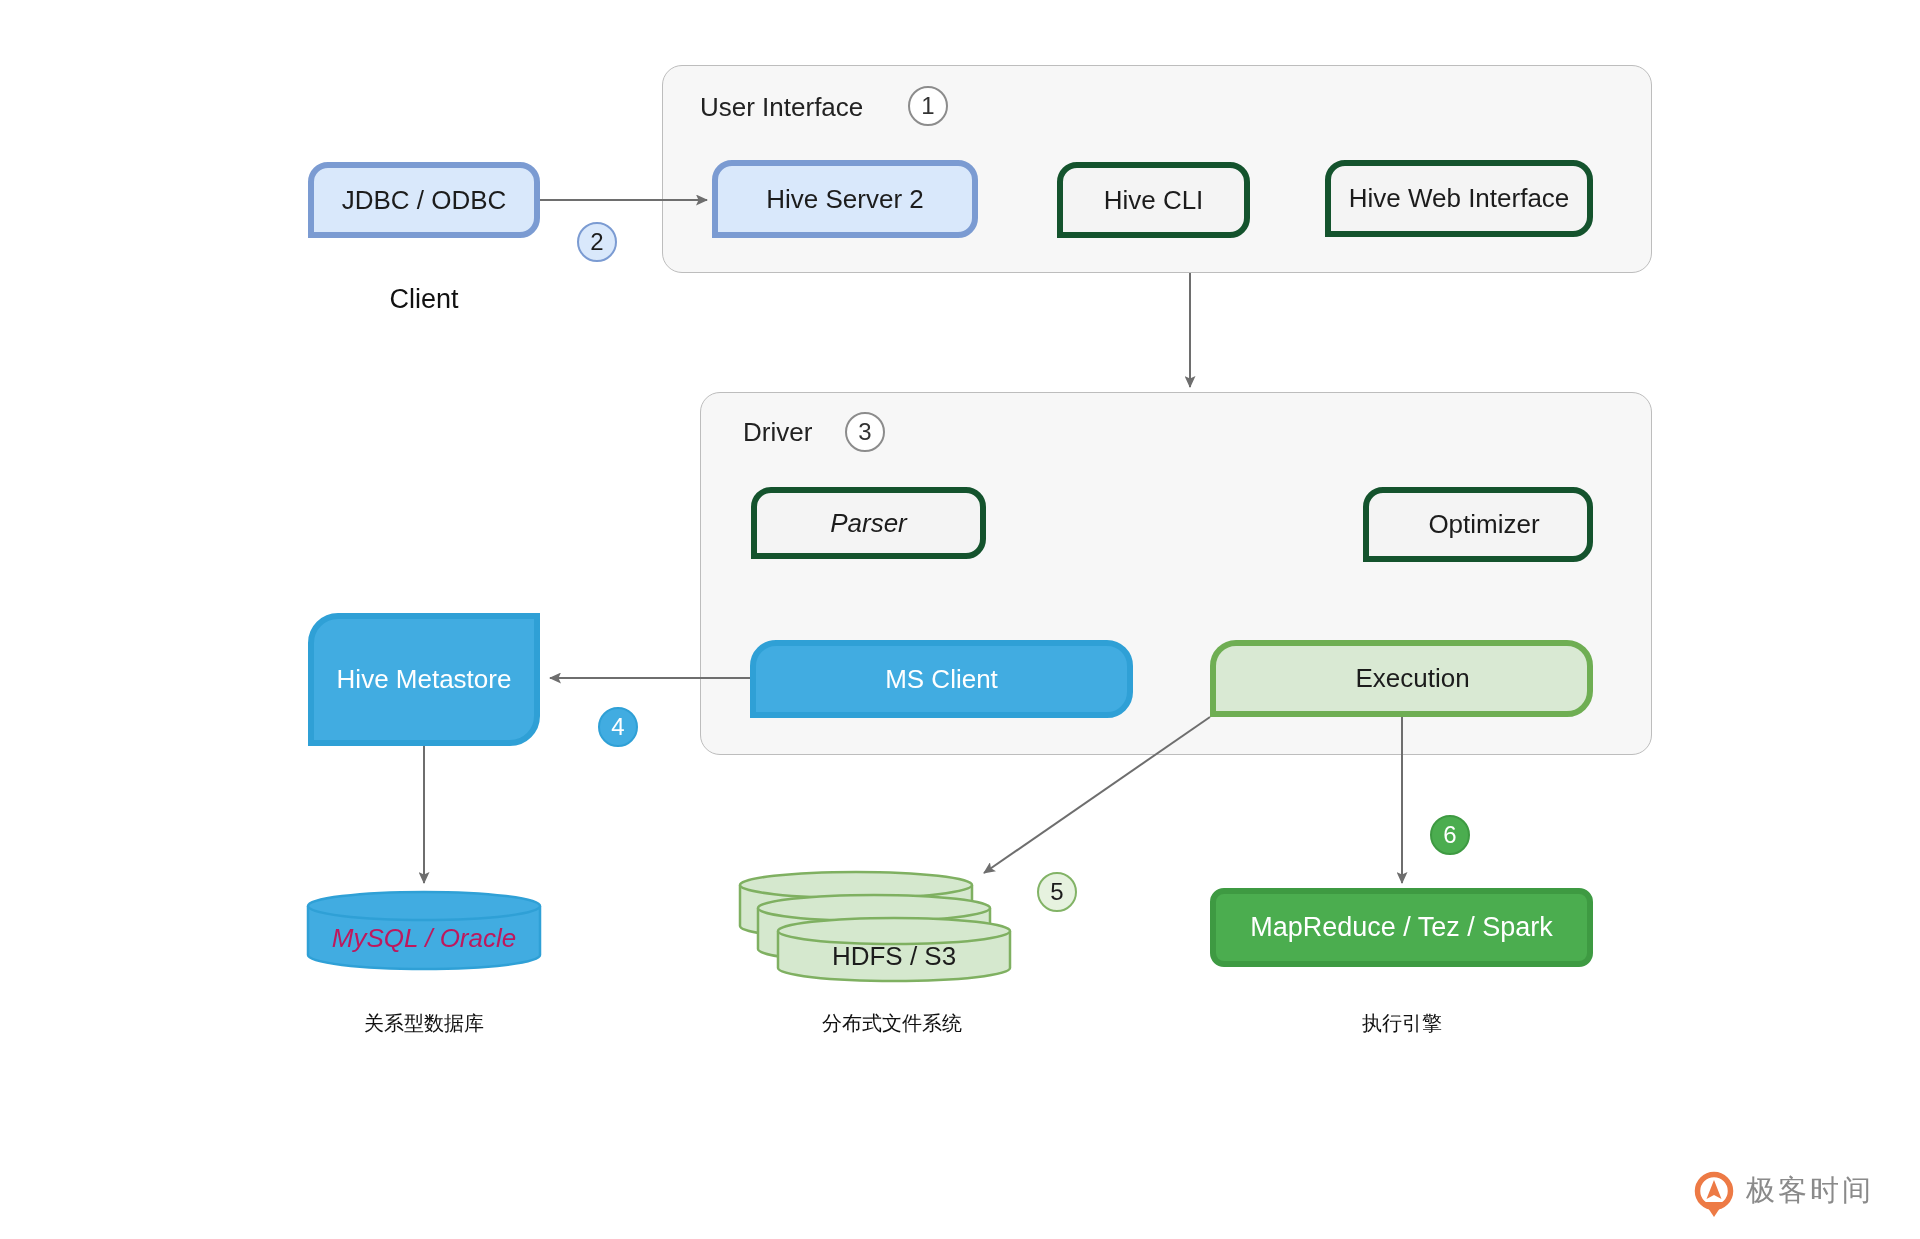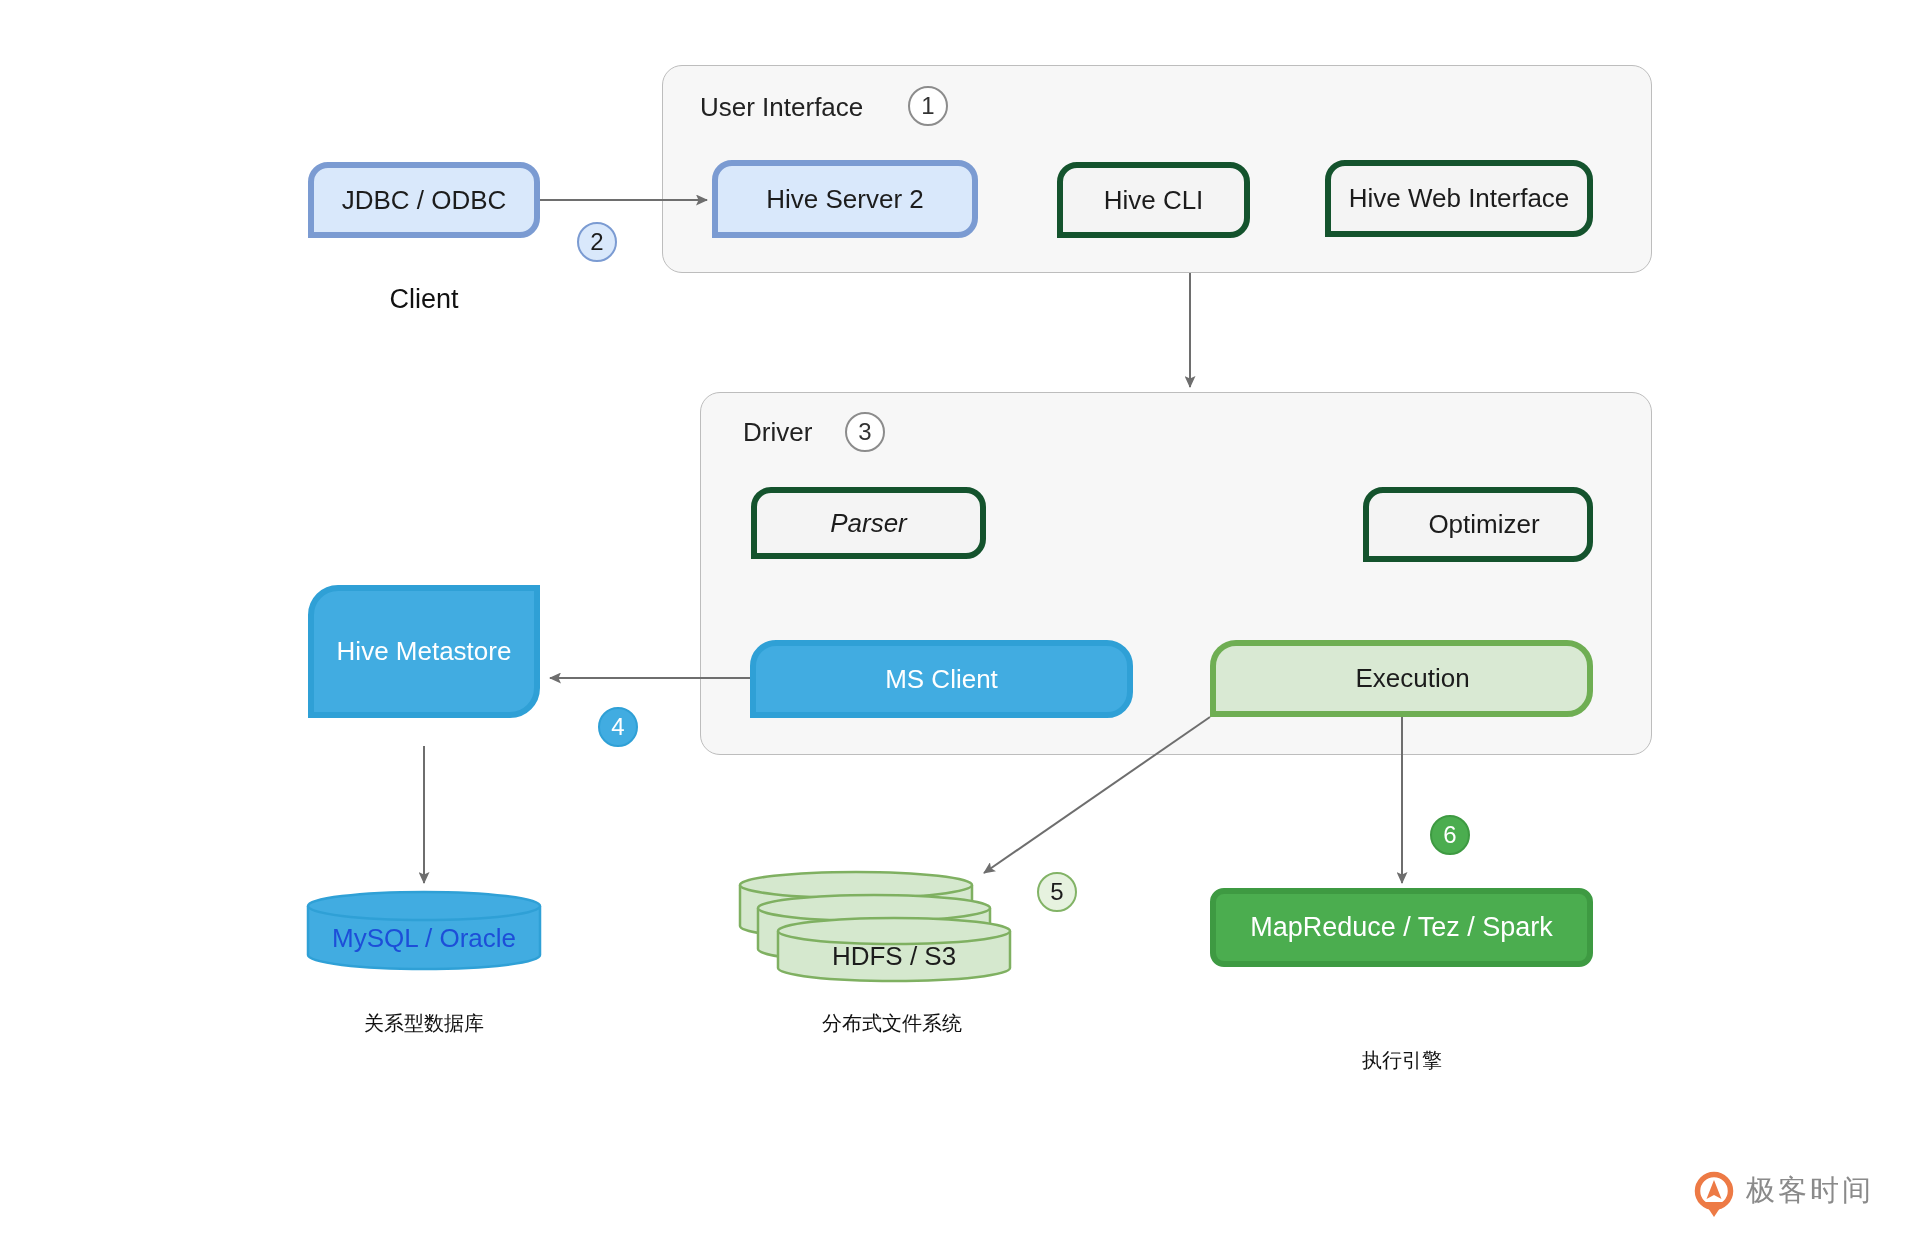--- a/index.html
+++ b/index.html
@@ -21,21 +21,21 @@
 
   .badge{position:absolute;width:40px;height:40px;border-radius:50%;display:flex;align-items:center;justify-content:center;
          font-size:24px;box-sizing:border-box;transform:translate(-50%,-50%);background:#fff;border:2px solid #8c8c8c;color:#333;z-index:5;}
   .badge.lblue{background:#d9e8fb;border-color:#7b9bd2;color:#1c1c1c;}
   .badge.blue{background:#41ace1;border-color:#2fa0d6;color:#fff;}
   .badge.lgreen{background:#e6f2df;border-color:#82b366;color:#1c1c1c;}
   .badge.green{background:#4bad4f;border-color:#3e9a42;color:#fff;}
 
   .caption{position:absolute;transform:translate(-50%,-50%);font-size:20px;color:#111;white-space:nowrap;z-index:5;}
   .cyl-text{position:absolute;transform:translate(-50%,-50%);font-size:26px;white-space:nowrap;z-index:5;}
-  .cyl-text.white{color:#1d4ed8;}
+  .cyl-text.white{color:#be185d;font-style:italic;}
 
   svg.overlay{position:absolute;left:0;top:0;z-index:4;}
 
   .watermark{position:absolute;transform:translateY(-50%);font-size:29px;letter-spacing:3px;color:#8a8a8a;white-space:nowrap;z-index:5;}
 </style>
 </head>
 <body>
 
 <div class="stage">
 
@@ -51,21 +51,21 @@
   <div class="badge lblue" style="left:597px;top:242px;">2</div>
 
   <div class="container" style="left:700px;top:392px;width:952px;height:363px;"></div>
   <div class="ctitle" style="left:743px;top:432px;">Driver</div>
   <div class="badge" style="left:865px;top:432px;">3</div>
   <div class="box" style="left:751px;top:487px;width:235px;height:72px;font-style:italic;">Parser</div>
   <div class="box" style="left:1363px;top:487px;width:230px;height:75px;padding-left:12px;">Optimizer</div>
   <div class="box blue bigr" style="left:750px;top:640px;width:383px;height:78px;">MS Client</div>
   <div class="box lgreen bigr" style="left:1210px;top:640px;width:383px;height:77px;">Execution</div>
 
-  <div class="box blue metastore" style="left:308px;top:585px;width:232px;height:133px;">Hive Metastore</div>
+  <div class="box blue metastore" style="left:308px;top:613px;width:232px;height:133px;">Hive Metastore</div>
   <div class="badge blue" style="left:618px;top:727px;">4</div>
 
   <div class="box green" style="left:1210px;top:888px;width:383px;height:79px;font-size:27px;">MapReduce / Tez / Spark</div>
   <div class="badge green" style="left:1450px;top:835px;">6</div>
   <div class="badge lgreen" style="left:1057px;top:892px;">5</div>
 
   <svg class="overlay" width="1920" height="1239" viewBox="0 0 1920 1239">
     <defs>
       <marker id="ah" markerWidth="13" markerHeight="11" refX="11" refY="5.5" orient="auto" markerUnits="userSpaceOnUse">
         <path d="M0,0 L12,5.5 L0,11 L2.5,5.5 Z" fill="#6e6e6e"></path>
@@ -104,17 +104,17 @@
       <path d="M1704,1202 L1724,1202 L1714,1217 Z" fill="#ed7a45"></path>
       <path d="M1714,1180 L1721.5,1199 L1714,1195 L1706.5,1199 Z" fill="#ed7a45"></path>
     </g>
   </svg>
 
   <div class="cyl-text white" style="left:424px;top:938px;">MySQL / Oracle</div>
   <div class="cyl-text" style="left:894px;top:956px;">HDFS / S3</div>
 
   <div class="caption" style="left:424px;top:1023px;">关系型数据库</div>
   <div class="caption" style="left:892px;top:1023px;">分布式文件系统</div>
-  <div class="caption" style="left:1402px;top:1023px;margin-top:37px;">执行引擎</div>
+  <div class="caption" style="left:1402px;top:1023px;">执行引擎</div>
 
   <div class="watermark" style="left:1746px;top:1191px;">极客时间</div>
 
 </div>
 
 </body></html>

